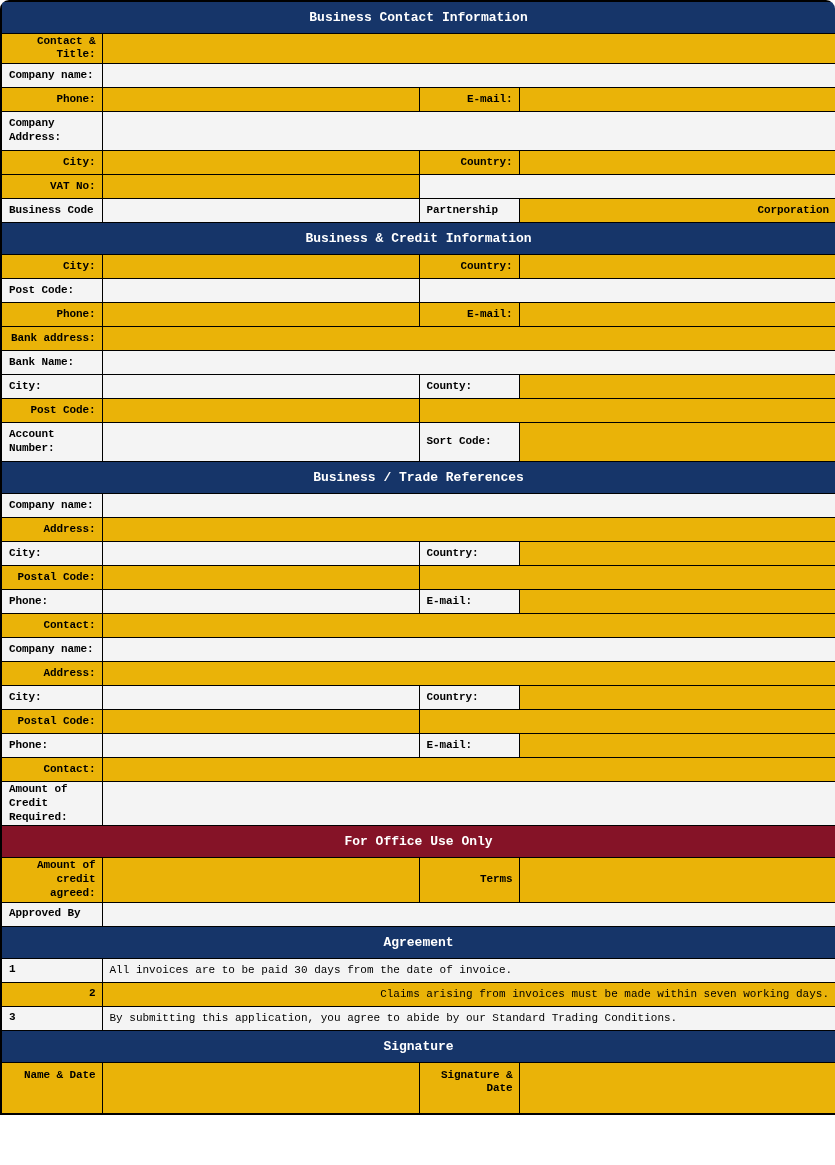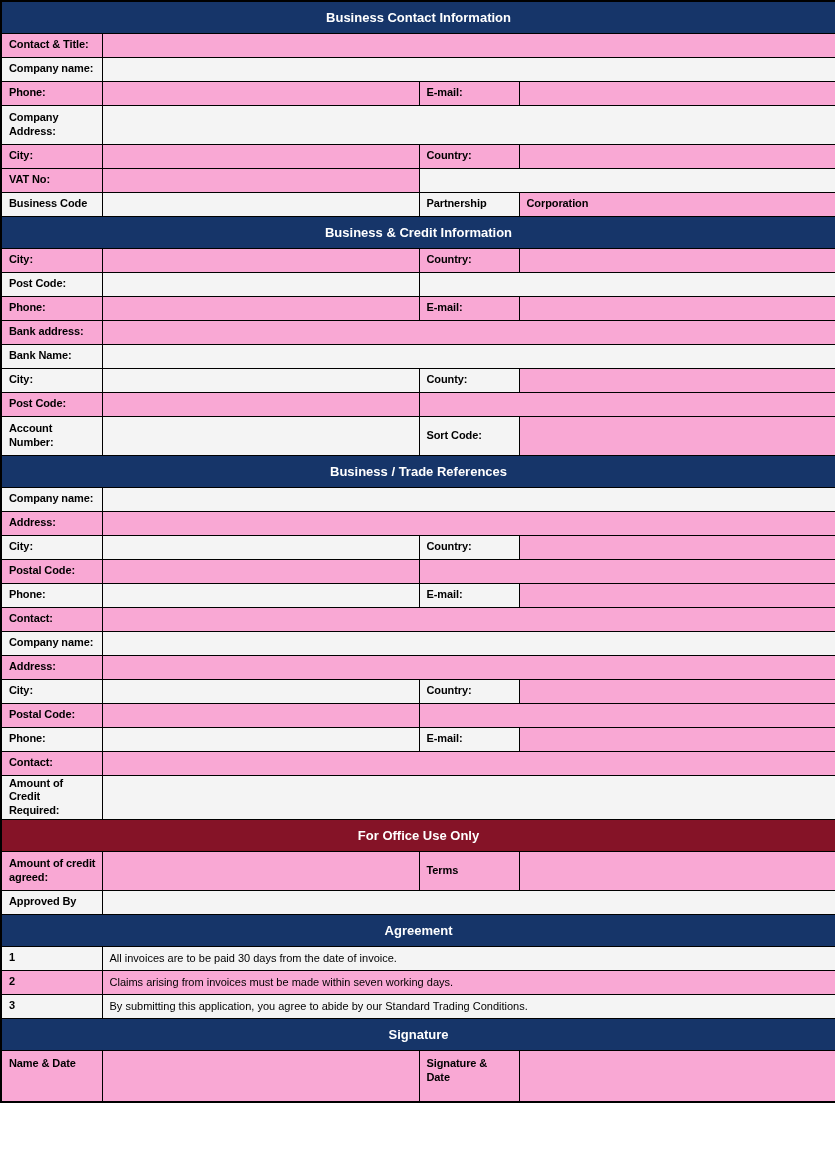--- a/index.html
+++ b/index.html
@@ -1,20 +1,21 @@
 <!DOCTYPE html>
 <html><head>
 <meta charset="utf-8">
 <style>
   * { box-sizing: border-box; }
   html, body { margin: 0; padding: 0; background: #ffffff; }
   .page {
     width: 835px; height: 1165px; overflow: hidden;
-    font-family: Liberation Sans, sans-serif;
+    font-family: Liberation Mono, monospace;
     background: #ffffff;
+    border-radius: 9px;
   }
   table.form {
     width: 835px; table-layout: fixed;
     border-collapse: collapse;
     border: 2px solid #000000;
   }
   td {
     border: 1px solid #000000;
     padding: 1px 6px 1px 7px;
     font-size: 11px;
@@ -31,21 +32,21 @@
     font-size: 13px;
     padding: 0 4px;
   }
   td.hdr-navy { background: #163569; }
   td.hdr-red  { background: #851327; margin-top: 12px; }
   
   tr.r-s  td { height: 24px; }
   tr.r-d  td { height: 39px; }
   tr.r-sig td { height: 52px; vertical-align: top; padding-top: 6px; }
   
-  td.bg-w { background: #f9a8d4; }
+  td.bg-w { background: #eab308; text-align: right; }
   td.bg-g { background: #f4f4f4; }
   
   td.lbl { font-weight: bold; white-space: pre-line; line-height: 1.25; letter-spacing: -0.1px; }
   td.txt { font-weight: normal; }
   td.fld { }
 </style>
 </head>
 <body>
 
 <div class="page">

